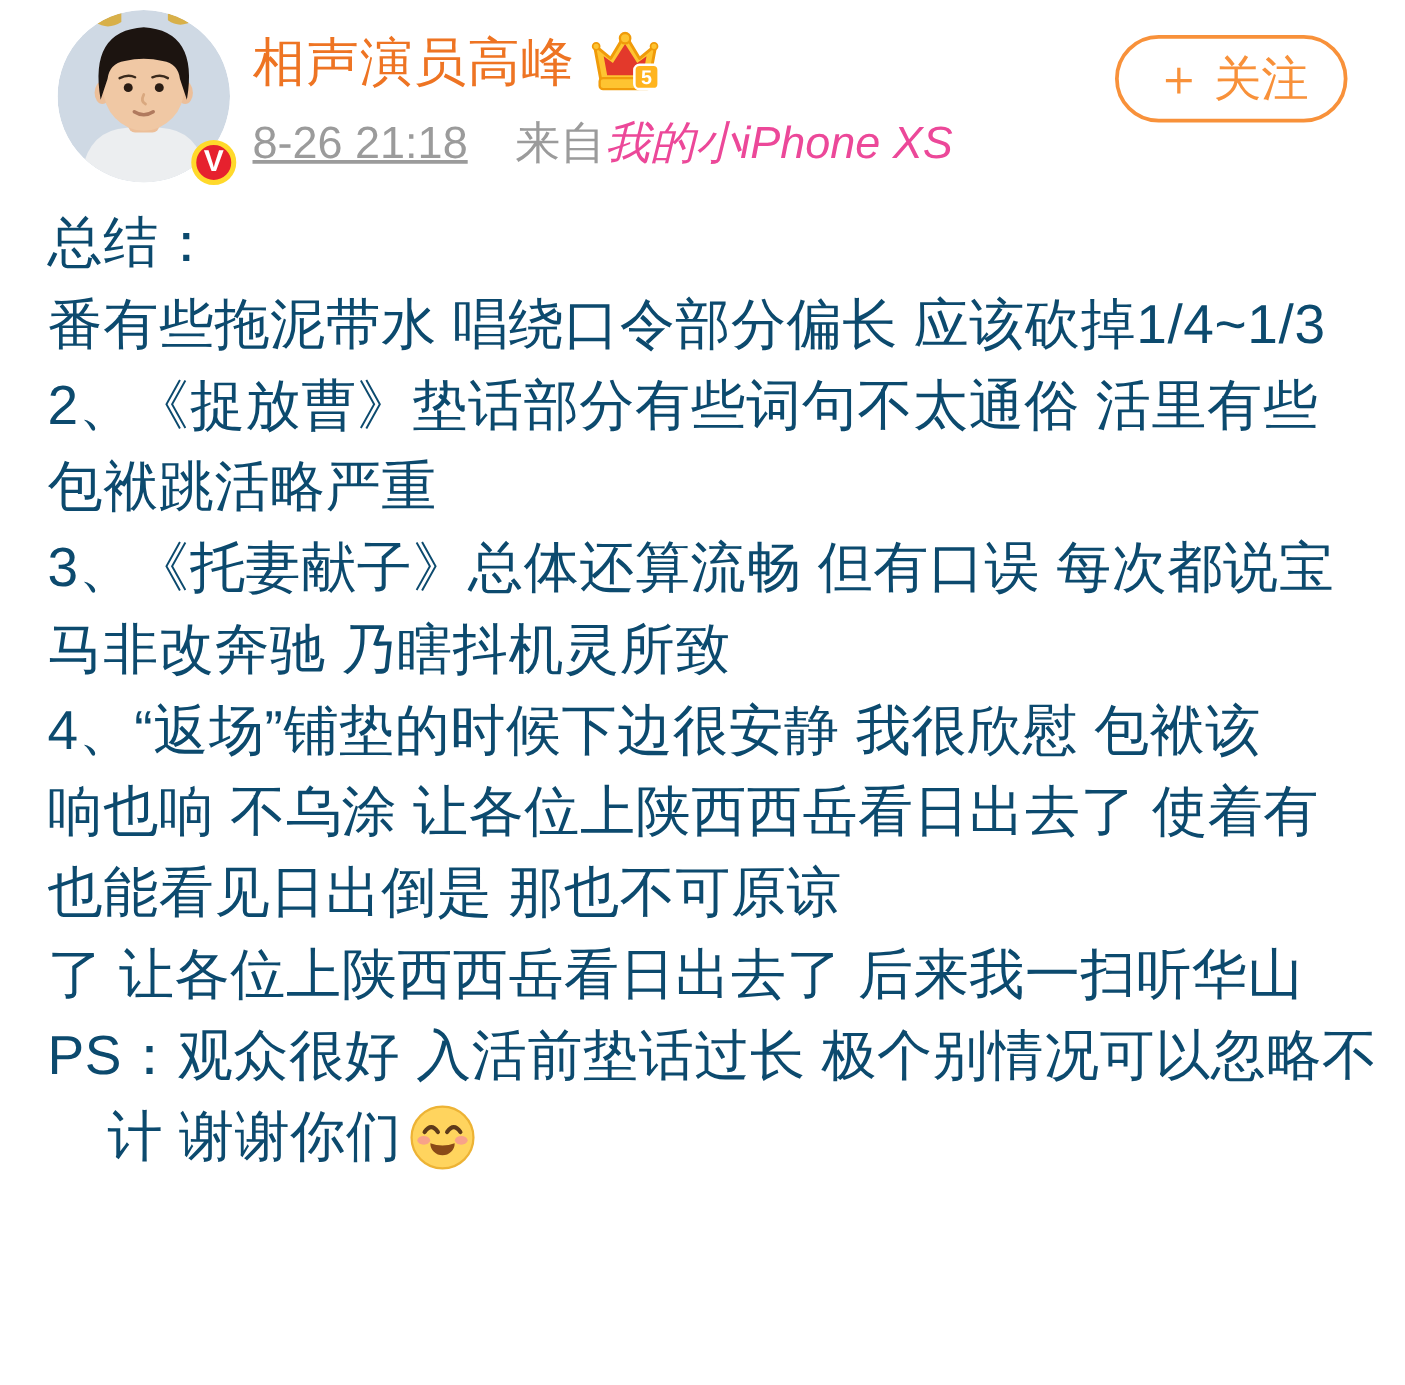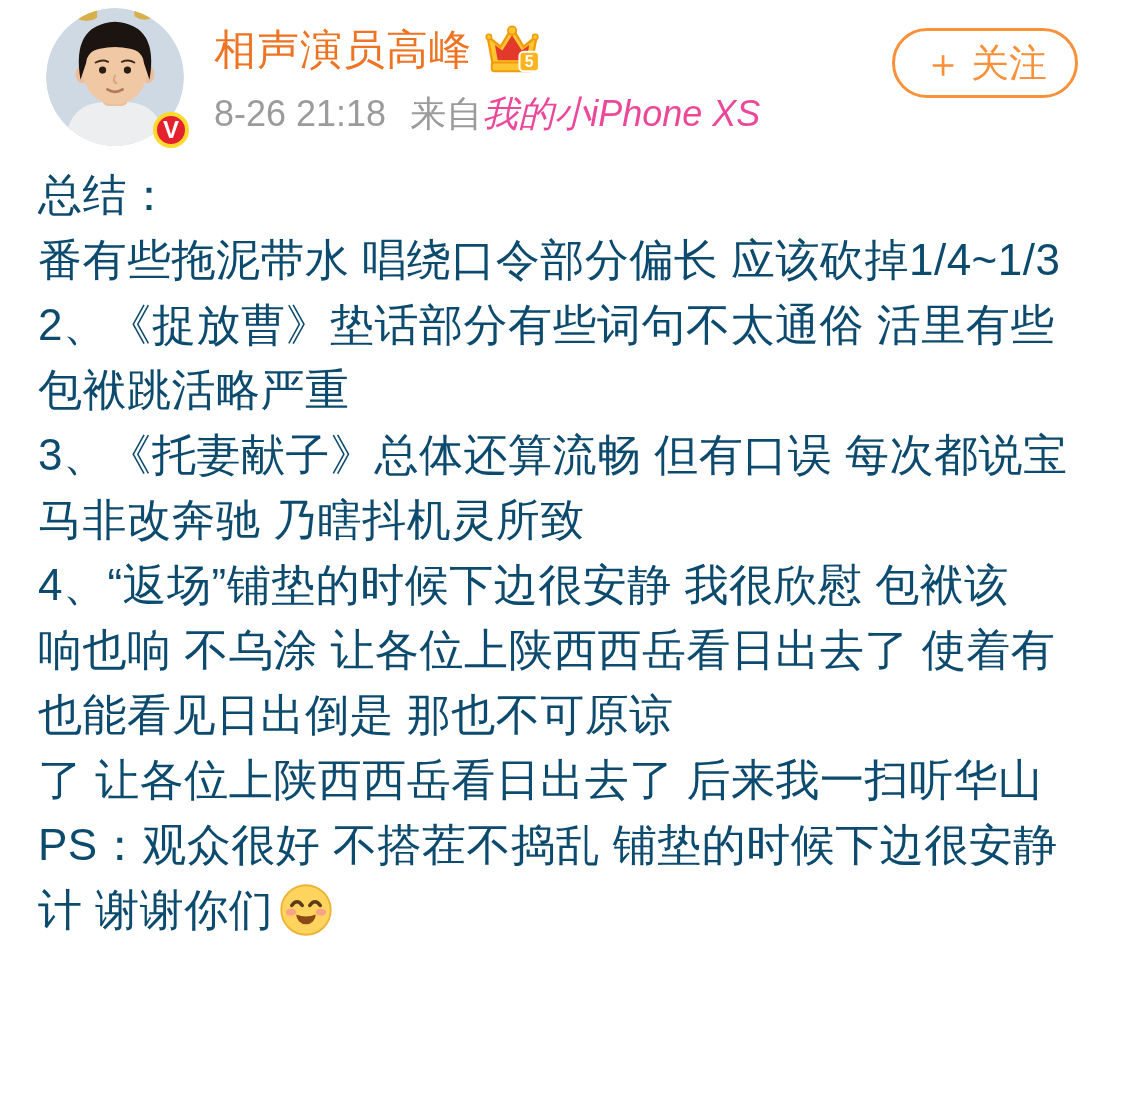--- a/index.html
+++ b/index.html
@@ -35,36 +35,36 @@
     position: absolute; right: -5px; bottom: -2px;
     width: 36px; height: 36px;
     background: #e6212e;
     border: 4px solid #ffd92b;
     border-radius: 50%;
     color: #ffffff;
     font-size: 24px; font-weight: bold;
     display: flex; align-items: center; justify-content: center;
     line-height: 1;
   }
-  .header-info { position: absolute; left: 168px; top: 14px; }
+  .header-info { position: absolute; left: 156px; top: 14px; }
   .name-row { display: flex; align-items: center; gap: 12px; }
   .username {
     font-size: 42px;
     color: #ee7423;
     letter-spacing: 1px;
     cursor: pointer;
   }
   .crown-icon { width: 58px; height: 50px; display: block; }
   .meta-row {
     margin-top: 12px;
     font-size: 36px;
     color: #9b9b9b;
     display: flex; align-items: baseline;
   }
-  .meta-time { margin-right: 24px; }
+  .meta-time { margin-right: 38px; text-decoration: underline; }
   .meta-source-link { color: #ec4899; cursor: pointer; font-style: italic; }
   .follow-btn {
     position: absolute; right: 0; top: 20px;
     min-width: 172px; height: 70px;
     padding: 0 28px;
     background: #ffffff;
     border: 3px solid #f8913a;
     border-radius: 36px;
     color: #f8913a;
     font-size: 38px;
@@ -80,21 +80,21 @@
     position: absolute;
     left: 38px; top: 162px; right: 20px;
   }
   .line {
     font-size: 44px;
     line-height: 65px;
     color: #0c4a6e;
     white-space: nowrap;
     letter-spacing: 0.5px;
   }
-  .line-last { display: flex; align-items: center; }
+  .line-last { display: flex; align-items: center; margin-left: 48px; }
   .emoji-icon {
     width: 54px; height: 54px;
     margin-left: 6px;
     display: block;
   }
 </style>
 </head>
 <body>
 
 <div class="post">
@@ -161,21 +161,21 @@
     <div class="line">总结：</div>
     <div class="line">番有些拖泥带水 唱绕口令部分偏长 应该砍掉1/4~1/3</div>
     <div class="line">2、《捉放曹》垫话部分有些词句不太通俗 活里有些</div>
     <div class="line">包袱跳活略严重</div>
     <div class="line">3、《托妻献子》总体还算流畅 但有口误 每次都说宝</div>
     <div class="line">马非改奔驰 乃瞎抖机灵所致</div>
     <div class="line">4、“返场”铺垫的时候下边很安静 我很欣慰 包袱该</div>
     <div class="line">响也响 不乌涂 让各位上陕西西岳看日出去了 使着有</div>
     <div class="line">也能看见日出倒是 那也不可原谅</div>
     <div class="line">了 让各位上陕西西岳看日出去了 后来我一扫听华山</div>
-    <div class="line">PS：观众很好 不搭茬不捣乱 铺垫的时候下边很安静</div>
+    <div class="line">PS：观众很好 入活前垫话过长 极个别情况可以忽略不</div>
     <div class="line line-last">
       <span>计 谢谢你们</span>
       <svg class="emoji-icon" viewBox="0 0 36 36" aria-hidden="true">
         <circle cx="18" cy="18" r="16.5" fill="#ffd45e" stroke="#edb335" stroke-width="1.2"></circle>
         <path d="M8.5 15 Q12 10 15.5 15" stroke="#5d3a1a" stroke-width="2.3" fill="none" stroke-linecap="round"></path>
         <path d="M20.5 15 Q24 10 27.5 15" stroke="#5d3a1a" stroke-width="2.3" fill="none" stroke-linecap="round"></path>
         <ellipse cx="8" cy="19.5" rx="3.4" ry="2.3" fill="#f79c8e" opacity="0.9"></ellipse>
         <ellipse cx="28" cy="19.5" rx="3.4" ry="2.3" fill="#f79c8e" opacity="0.9"></ellipse>
         <path d="M11.5 21 A 6.5 6.5 0 0 0 24.5 21 Q 18 23.5 11.5 21 Z" fill="#8a4a17"></path>
       </svg>

